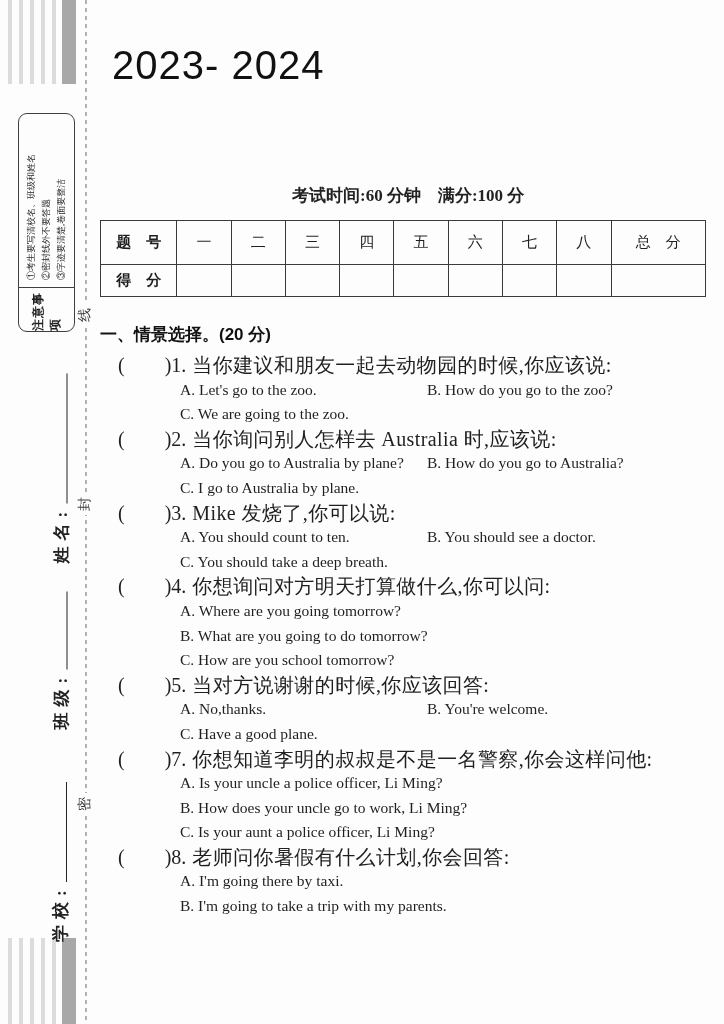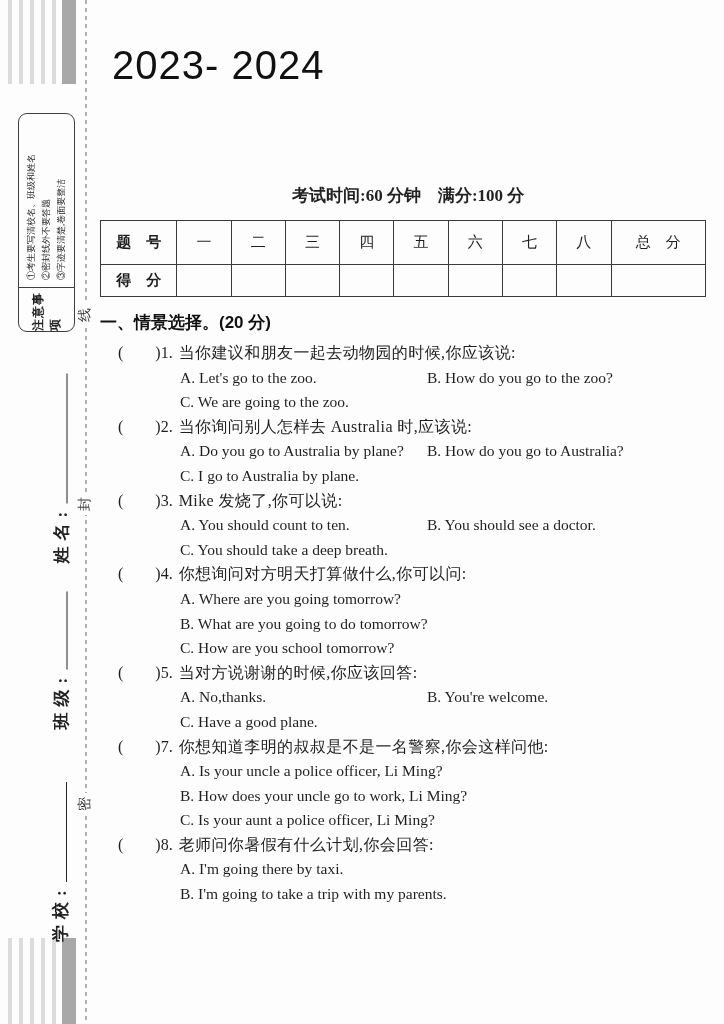--- a/index.html
+++ b/index.html
@@ -49,25 +49,25 @@
 
   table.score { border-collapse:collapse; margin-top:13px; width:606px;
                 font-family:"Liberation Sans", sans-serif; }
   table.score td { border:1.6px solid #3a3a3a; text-align:center; font-size:15px; }
   table.score tr.r1 td { height:44px; }
   table.score tr.r2 td { height:32px; }
   td.lab { width:76px; font-weight:bold; }
   td.col { width:54px; }
   td.tot { width:94px; }
 
-  .section-title { margin-top:14px; font-family:"Liberation Sans", sans-serif;
+  .section-title { margin-top:26px; font-family:"Liberation Sans", sans-serif;
                    font-weight:bold; font-size:17px; color:#111; }
 
   .questions { margin-top:7px; }
-  .q-stem { line-height:24.6px; font-size:16px; padding-left:18px; letter-spacing:0.4px; }
+  .q-stem { line-height:24.6px; font-size:20px; padding-left:18px; letter-spacing:0.4px; }
   .q-prefix { white-space:pre; letter-spacing:0; }
   .q-text { margin-left:6px; }
   .opt-row { position:relative; line-height:24.6px; font-size:15.5px; padding-left:80px; }
   .opt-b { position:absolute; left:327px; top:0; }
 </style>
 </head>
 <body>
 
 <div class="stage">
 

